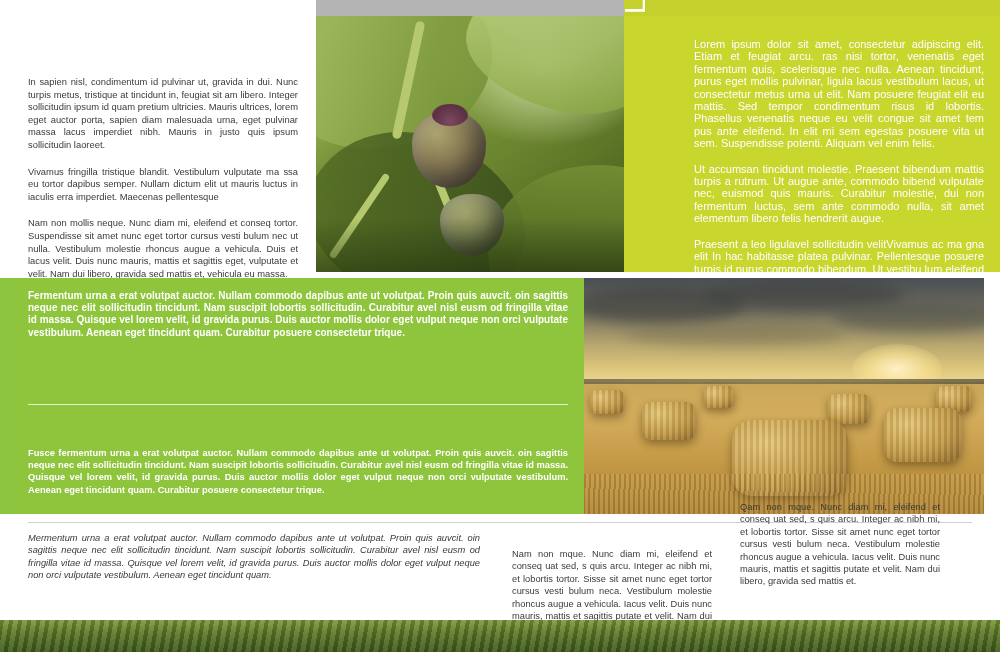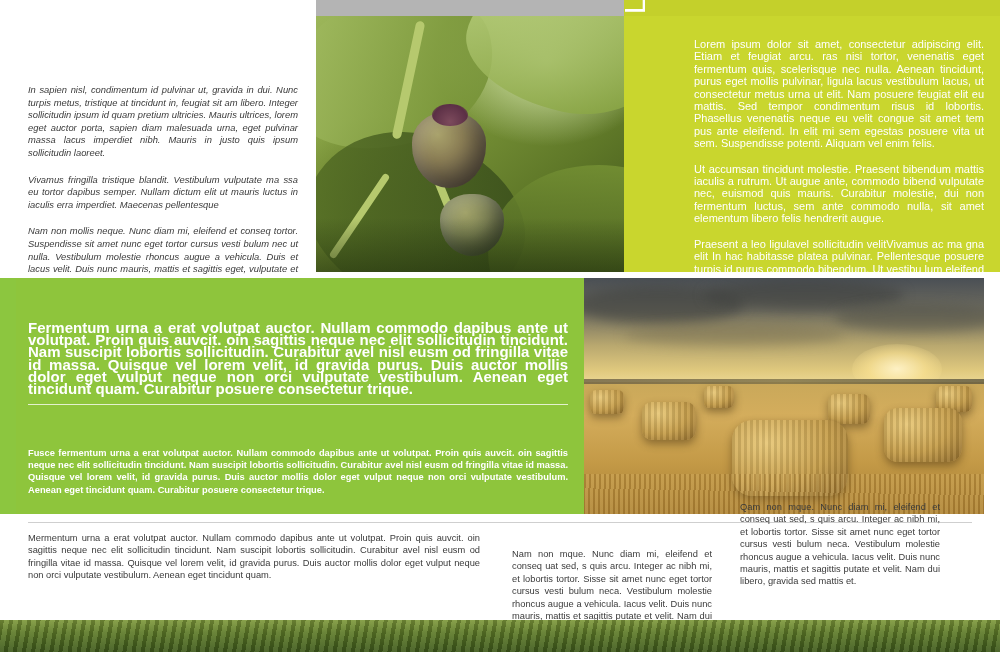--- a/index.html
+++ b/index.html
@@ -131,21 +131,21 @@
   .top-left-text {
     position: absolute;
     left: 28px;
     top: 76px;
     width: 270px;
     color: #3a3a3a;
     font-size: 9.4px;
     line-height: 12.6px;
     text-align: justify;
   }
-  .top-left-text p { margin: 8px 0 14px 0; font-style: italic; }
+  .top-left-text p { margin: 0 0 14px 0; }
 
   
   .mid-green {
     position: absolute;
     left: 0;
     top: 278px;
     width: 584px;
     height: 236px;
     background: #8cc63f;
   }
@@ -156,25 +156,24 @@
     width: 568px;
     height: 236px;
     background: #8ec53c;
   }
   .mid-par-1 {
     position: absolute;
     left: 28px;
     top: 290px;
     width: 540px;
     color: #ffffff;
-    font-size: 15px;
+    font-size: 10px;
     line-height: 12.2px;
     font-weight: bold;
     text-align: justify;
-    margin-top: 32px;
   }
   .mid-heading {
     position: absolute;
     left: 28px;
     top: 352px;
     width: 540px;
     color: #ffffff;
     font-size: 34px;
     line-height: 42px;
     letter-spacing: 0.3px;
@@ -276,21 +275,21 @@
     height: 1px;
     background: #cfcfcf;
   }
   .col {
     position: absolute;
     color: #3a3a3a;
     font-size: 9.3px;
     line-height: 12.4px;
     text-align: justify;
   }
-  .col-1 { left: 28px; top: 532px; width: 452px; }
+  .col-1 { left: 28px; top: 532px; width: 452px; font-style: italic; }
   .col-2 { left: 512px; top: 548px; width: 200px; }
   .col-3 { left: 740px; top: 501px; width: 200px; }
 
   .bottom-strip {
     position: absolute;
     left: 0;
     top: 620px;
     width: 1000px;
     height: 32px;
     overflow: hidden;
@@ -323,21 +322,21 @@
     <div class="stem s3"></div>
     <div class="fig fig-a"></div>
     <div class="fig fig-b"></div>
     <div class="blur-fg"></div>
   </div>
 
   <div class="rotated-title">Lorem isum</div>
 
   <div class="olive-text">
     <p>Lorem ipsum dolor sit amet, consectetur adipiscing elit. Etiam et feugiat arcu. ras nisi tortor, venenatis eget fermentum quis, scelerisque nec nulla. Aenean tincidunt, purus eget mollis pulvinar, ligula lacus vestibulum lacus, ut consectetur metus urna ut elit. Nam posuere feugiat elit eu mattis. Sed tempor condimentum risus id lobortis. Phasellus venenatis neque eu velit congue sit amet tem pus ante eleifend. In elit mi sem egestas posuere vita ut sem. Suspendisse potenti. Aliquam vel enim felis.</p>
-    <p>Ut accumsan tincidunt molestie. Praesent bibendum mattis iaculis a rutrum. Ut augue ante, commodo bibend vulputate nec, euismod quis mauris. Curabitur molestie, dui non fermentum luctus, sem ante commodo nulla, sit amet elementum libero felis hendrerit augue.</p>
+    <p>Ut accumsan tincidunt molestie. Praesent bibendum mattis turpis a rutrum. Ut augue ante, commodo bibend vulputate nec, euismod quis mauris. Curabitur molestie, dui non fermentum luctus, sem ante commodo nulla, sit amet elementum libero felis hendrerit augue.</p>
     <p>Praesent a leo ligulavel sollicitudin velitVivamus ac ma gna elit In hac habitasse platea pulvinar. Pellentesque posuere turpis id purus commodo bibendum. Ut vestibu lum eleifend blandit.</p>
   </div>
 
   <div class="top-left-text">
     <p>In sapien nisl, condimentum id pulvinar ut, gravida in dui. Nunc turpis metus, tristique at tincidunt in, feugiat sit am libero. Integer sollicitudin ipsum id quam pretium ultricies. Mauris ultrices, lorem eget auctor porta, sapien diam malesuada urna, eget pulvinar massa lacus imperdiet nibh. Mauris in justo quis ipsum sollicitudin laoreet.</p>
     <p>Vivamus fringilla tristique blandit. Vestibulum vulputate ma ssa eu tortor dapibus semper. Nullam dictum elit ut mauris luctus in iaculis erra imperdiet. Maecenas pellentesque</p>
     <p>Nam non mollis neque. Nunc diam mi, eleifend et conseq tortor. Suspendisse sit amet nunc eget tortor cursus vesti bulum nec ut nulla. Vestibulum molestie rhoncus augue a vehicula. Duis et lacus velit. Duis nunc mauris, mattis et sagittis eget, vulputate et velit. Nam dui libero, gravida sed mattis et, vehicula eu massa.</p>
   </div>
 
   <div class="mid-green"></div>

